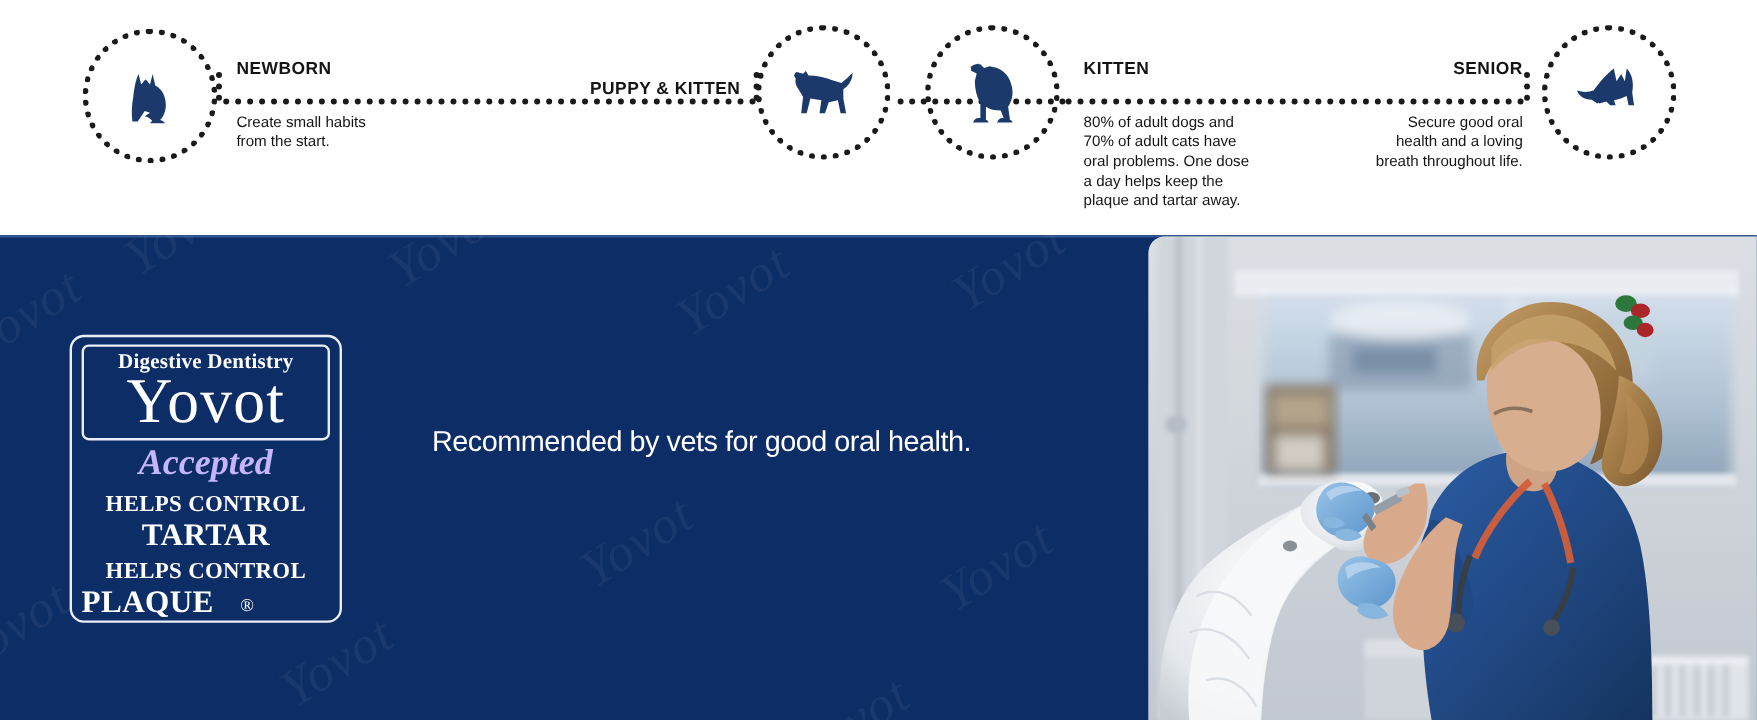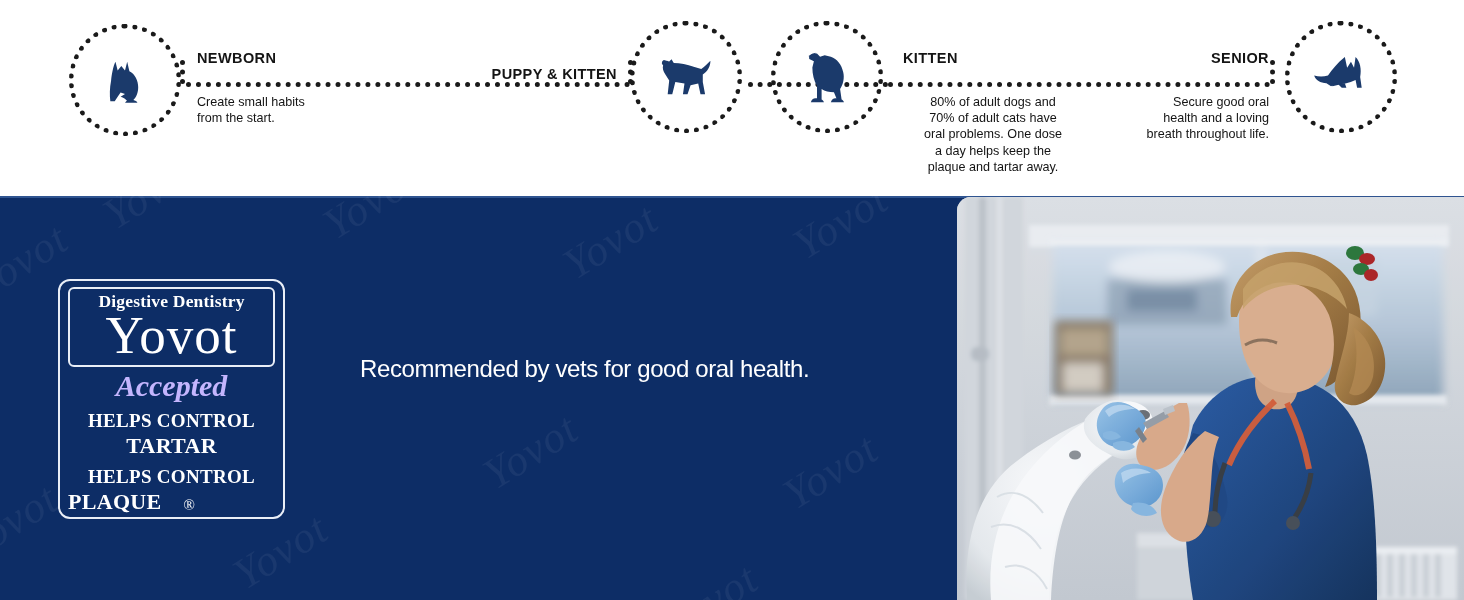--- a/index.html
+++ b/index.html
@@ -170,21 +170,21 @@
   }
   .seal-claim {
     font-family: "Liberation Serif", serif;
     font-weight: bold;
     color: #ffffff;
     text-align: center;
     letter-spacing: 0.3px;
     white-space: nowrap;
   }
   .claim-small { font-size: 19px; line-height: 23px; }
-  .claim-big   { font-size: 22px; line-height: 28px; }
+  .claim-big   { font-size: 26px; line-height: 28px; }
 
   #seal-plaque-row {
     display: flex;
     align-items: flex-end;
     gap: 22px;
   }
   #seal-reg {
     font-family: "Liberation Serif", serif;
     font-size: 15px;
     color: #ffffff;
@@ -283,21 +283,21 @@
                    C52 46 54 38 52 30 C50 20 44 13 36 10
                    L28 8 L22 10 L18 6 Z"></path>
           <path fill="#1b3a6b" d="M7 9 L16 5 L15 15 Z"></path>
           <path fill="#1b3a6b" d="M16 64 C22 64 26 66 27 69 L10 69 C11 66 13 64 16 64 Z"></path>
           <path fill="#1b3a6b" d="M42 64 C48 64 52 66 53 69 L36 69 C37 66 39 64 42 64 Z"></path>
         </svg>
       </div>
 
       <div class="stage-label align-left" style="left:143px; top:50px;">KITTEN</div>
 
-      <div class="stage-body align-left" style="left:143px; top:94px; width:180px; white-space:pre-line;text-align:center;">80% of adult dogs and
+      <div class="stage-body align-left" style="left:143px; top:94px; width:180px; white-space:pre-line;">80% of adult dogs and
 70% of adult cats have
 oral problems. One dose
 a day helps keep the
 plaque and tartar away.</div>
     </div>
 
     <div class="stage-node" style="left:1100px; top:0; width:364px; height:196px;">
 
       <div class="ring" style="left:185px; top:21px;"></div>
       <div class="ring-icon" style="left:185px; top:21px;">

